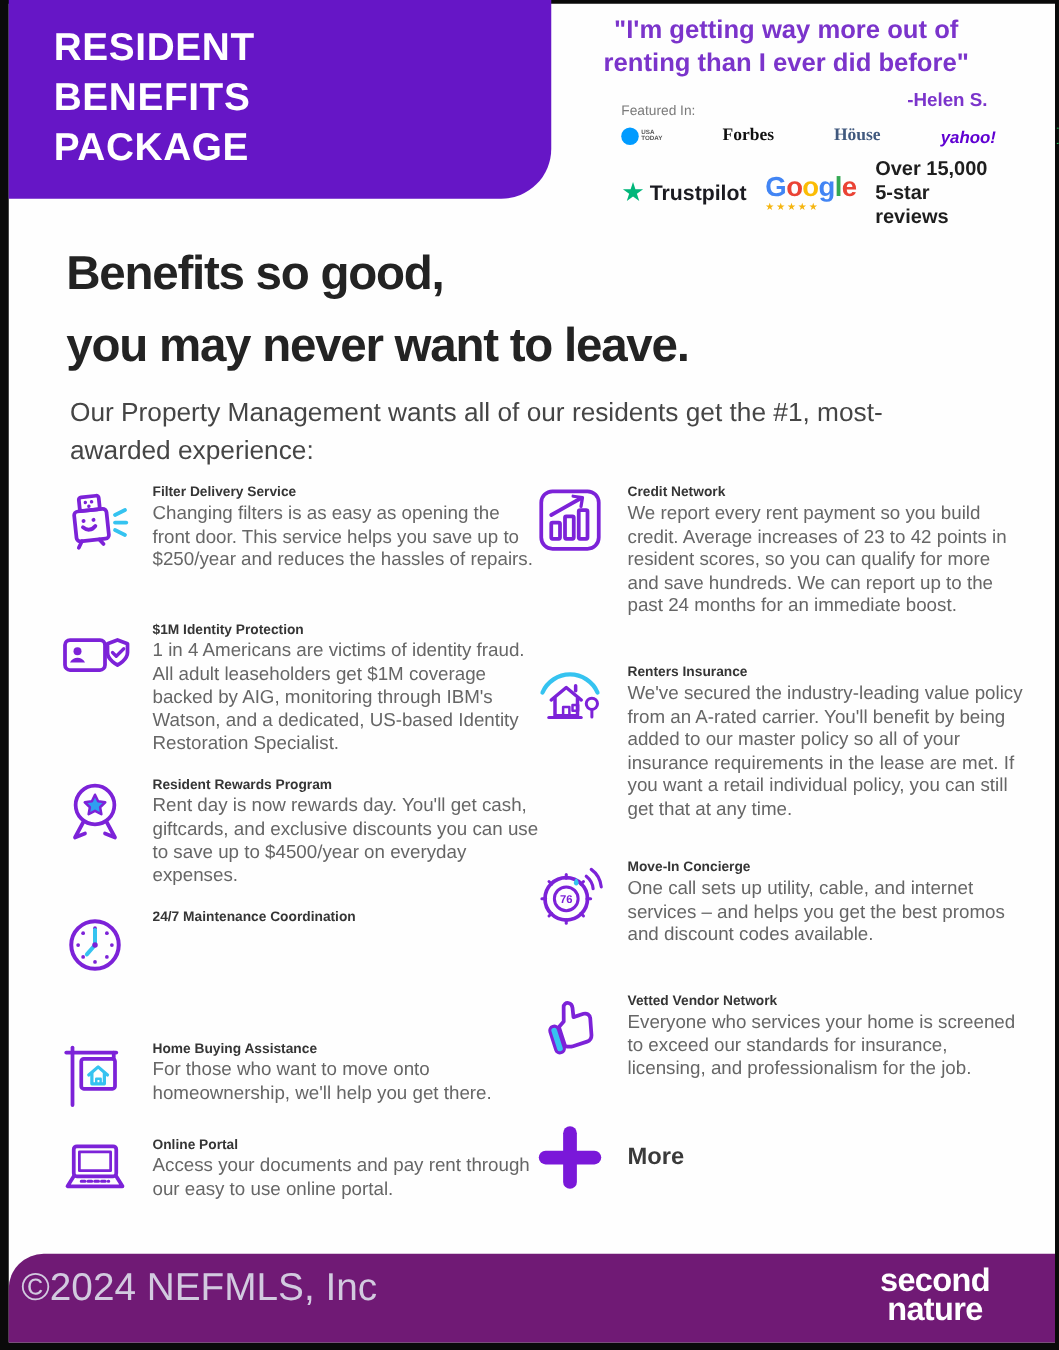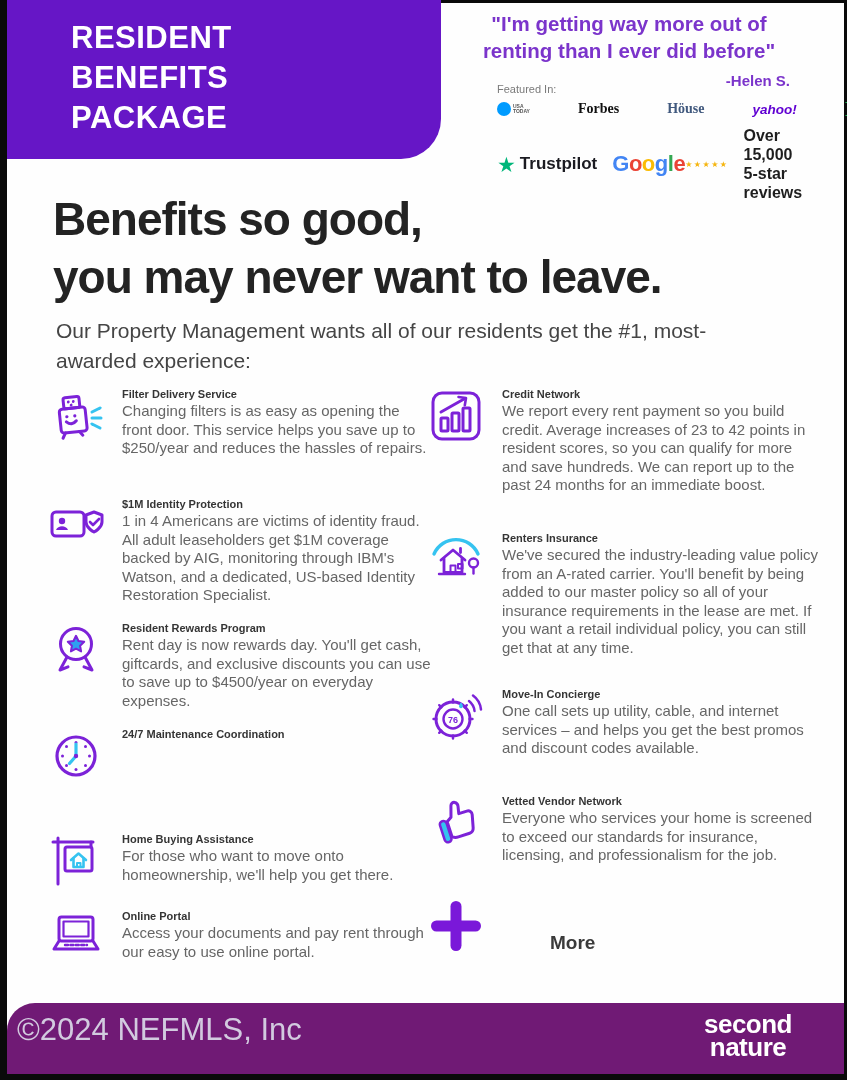--- a/index.html
+++ b/index.html
@@ -7,21 +7,21 @@
   .page {
     position:relative; width:847px; height:1080px; overflow:hidden;
     background:#0a0a0a; font-family:"Liberation Sans", sans-serif;
   }
   .paper { position:absolute; left:7px; top:3px; width:837px; height:1071px; background:#fefefe; }
 
   
   .header-box {
     position:absolute; left:7px; top:0; width:434px; height:159px;
     background:#6616c6; border-radius:0 0 40px 0;
-    padding:18px 0 0 64px;
+    padding:18px 0 0 36px;
   }
   .header-title { color:#fff; font-weight:bold; font-size:31px; line-height:40px; letter-spacing:0.5px; }
 
   .quote { position:absolute; left:462px; top:10px; width:334px; text-align:center;
            color:#7b34cb; font-weight:bold; font-size:20.5px; line-height:27px; }
   .quote-attr { text-align:right; font-size:15px; padding-right:6px; margin-top:3px; }
 
   .featured-label { position:absolute; left:497px; top:83px; font-size:11px; color:#7a7a7a; }
   .logos-row { position:absolute; left:497px; top:97px; width:296px; height:24px;
                display:flex; justify-content:space-between; align-items:center;gap:48px; }
@@ -31,42 +31,42 @@
   .forbes { font-family:"Liberation Serif", serif; font-weight:bold; font-size:14px; color:#101010; }
   .house  { font-family:"Liberation Serif", serif; font-weight:bold; font-size:14px; color:#41597e; }
   .yahoo  { font-weight:bold; font-style:italic; font-size:13.5px; color:#6001d2; }
   .inc    { font-family:"Liberation Serif", serif; font-weight:bold; font-size:20px; color:#22c55e; }
 
   .trust-row { position:absolute; left:497px; top:126px; width:300px;
                display:flex; align-items:center; gap:15px; }
   .tp { display:flex; align-items:center; gap:4px; }
   .tp-star { color:#00b67a; font-size:21px; line-height:21px; }
   .tp-text { font-size:17px; font-weight:bold; color:#1b1b21; }
-  .google-wrap { display:flex; flex-direction:row; align-items:center; }
+  .google-wrap { display:flex; flex-direction:column; }
   .google-text { font-size:22px; font-weight:bold; letter-spacing:-0.5px; line-height:22px; }
   .gl-b { color:#4285F4; } .gl-r { color:#EA4335; } .gl-y { color:#FBBC05; } .gl-g { color:#34A853; }
   .google-stars { font-size:8px; color:#f5b50f; letter-spacing:1.5px; margin-top:0px; }
   .reviews { font-size:16px; font-weight:bold; color:#1e1e1e; line-height:19px; }
 
   
-  .headline { position:absolute; left:53px; top:190px; font-size:46px; font-weight:bold;
+  .headline { position:absolute; left:53px; top:190px; font-size:38px; font-weight:bold;
               color:#232323; line-height:58px; letter-spacing:-1px; }
   .subheadline { position:absolute; left:56px; top:316px; width:705px; font-size:21px;
                  color:#454545; line-height:30px; }
 
   
   .benefit { position:absolute; display:flex; align-items:flex-start; }
   .benefit.left { left:48px; width:385px; }
   .benefit.right { left:428px; width:392px; }
   .b-icon { flex:0 0 58px; width:58px; }
   .b-icon svg { width:56px; height:56px; display:block; }
   .b-text { margin-left:16px; }
   .b-title { font-size:11px; font-weight:bold; color:#353535; margin-bottom:2px; }
   .b-desc { font-size:15px; color:#666; line-height:18.5px; }
-  .more-row { align-items:flex-end;gap:48px; }
+  .more-row { align-items:center; }
   .more-label { margin-left:16px; font-size:19px; font-weight:bold; color:#3a3a3a; }
 
   
   .footer-bar { position:absolute; left:7px; top:1003px; width:837px; height:71px;
                 background:#701a75; border-radius:28px 0 0 0; }
   .copyright { position:absolute; left:10px; top:9px; font-size:31px; color:#d2cadf; }
   .brand { position:absolute; right:52px; top:10px; text-align:center; color:#fff;
            font-weight:bold; font-size:26px; line-height:23px; letter-spacing:-0.5px; }
 </style>
 </head>

